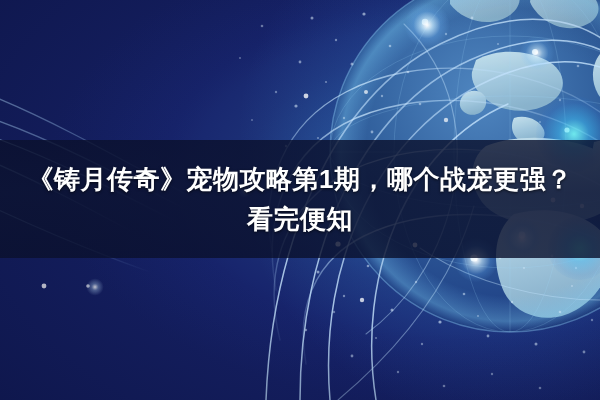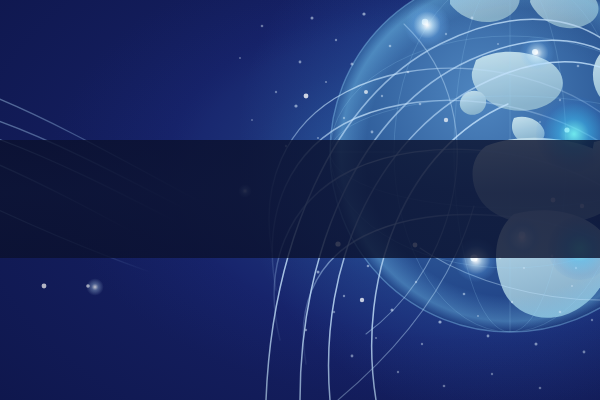--- a/index.html
+++ b/index.html
@@ -340,14 +340,15 @@
   <div class="blob blob-star-top"></div>
   <div class="blob blob-node-a"></div>
   <div class="blob blob-node-b"></div>
   <div class="blob blob-node-c"></div>
   <div class="blob blob-left-small"></div>
   <div class="blob blob-left-small2"></div>
 
   <div class="bg-vignette"></div>
 
   <div class="caption-band"></div>
+  <div class="title">《铸月传奇》宠物攻略第1期，哪个战宠更强？看完便知</div>
 
 </div>
 
 </body></html>

